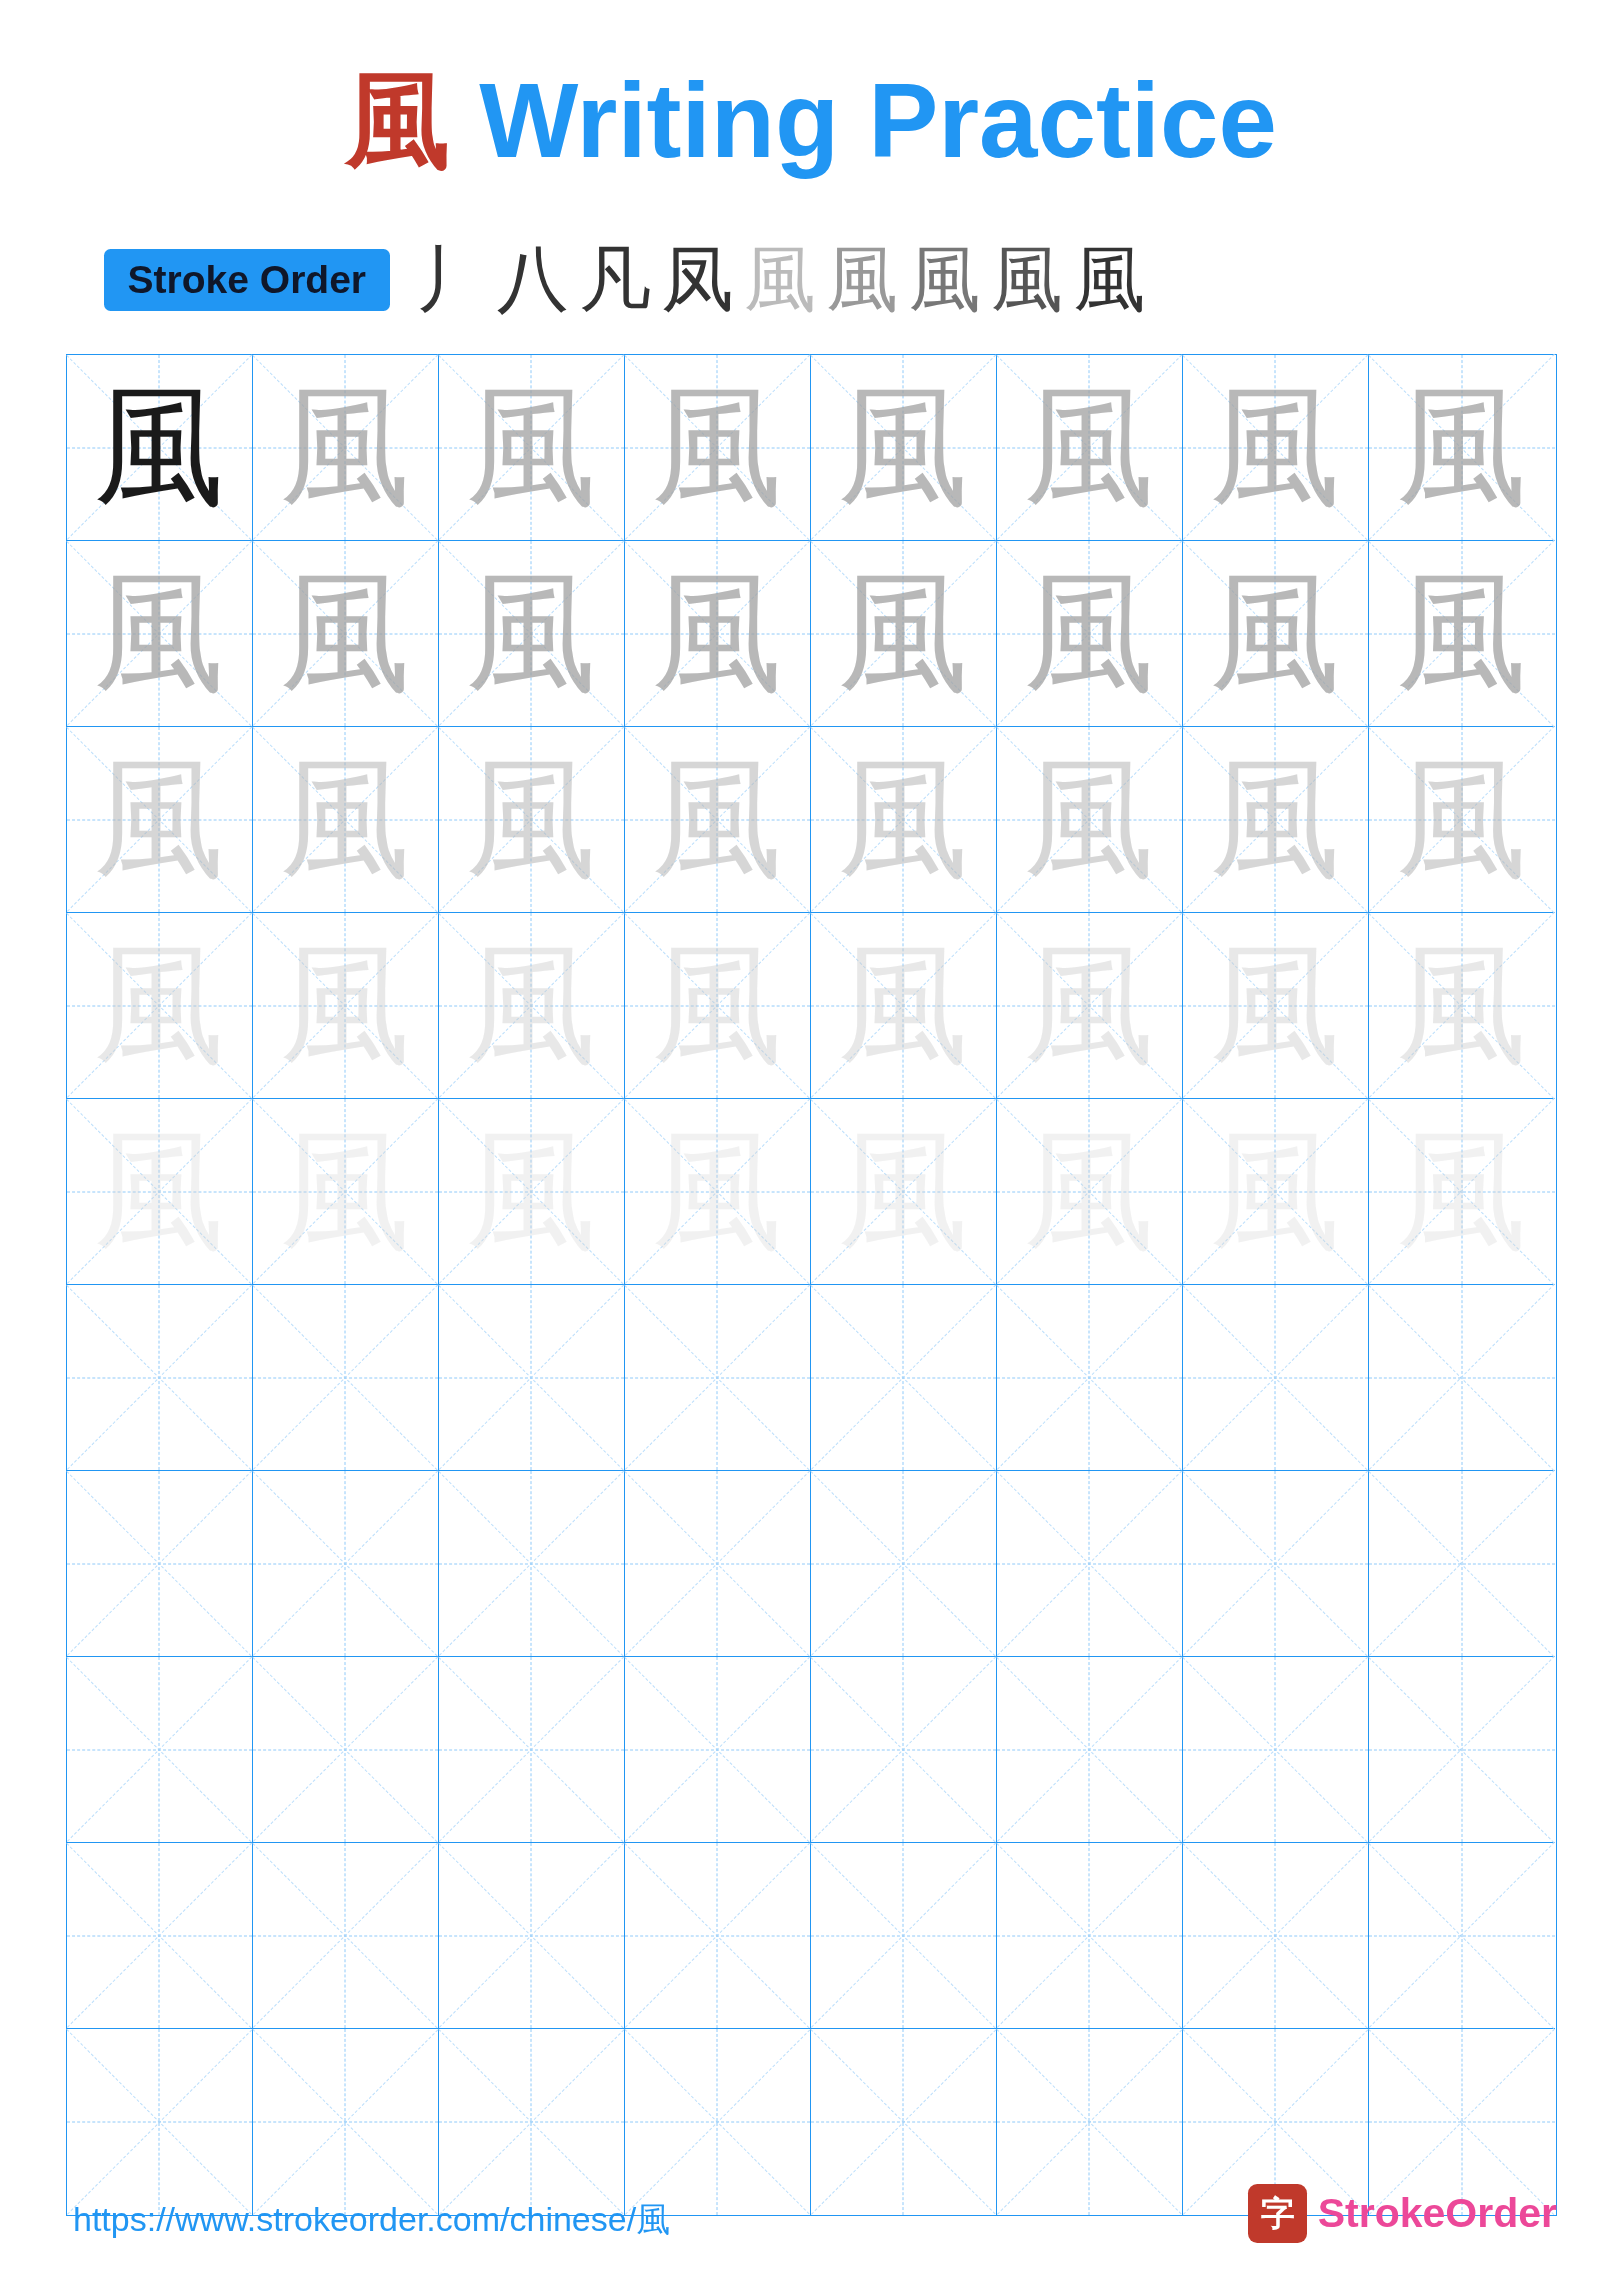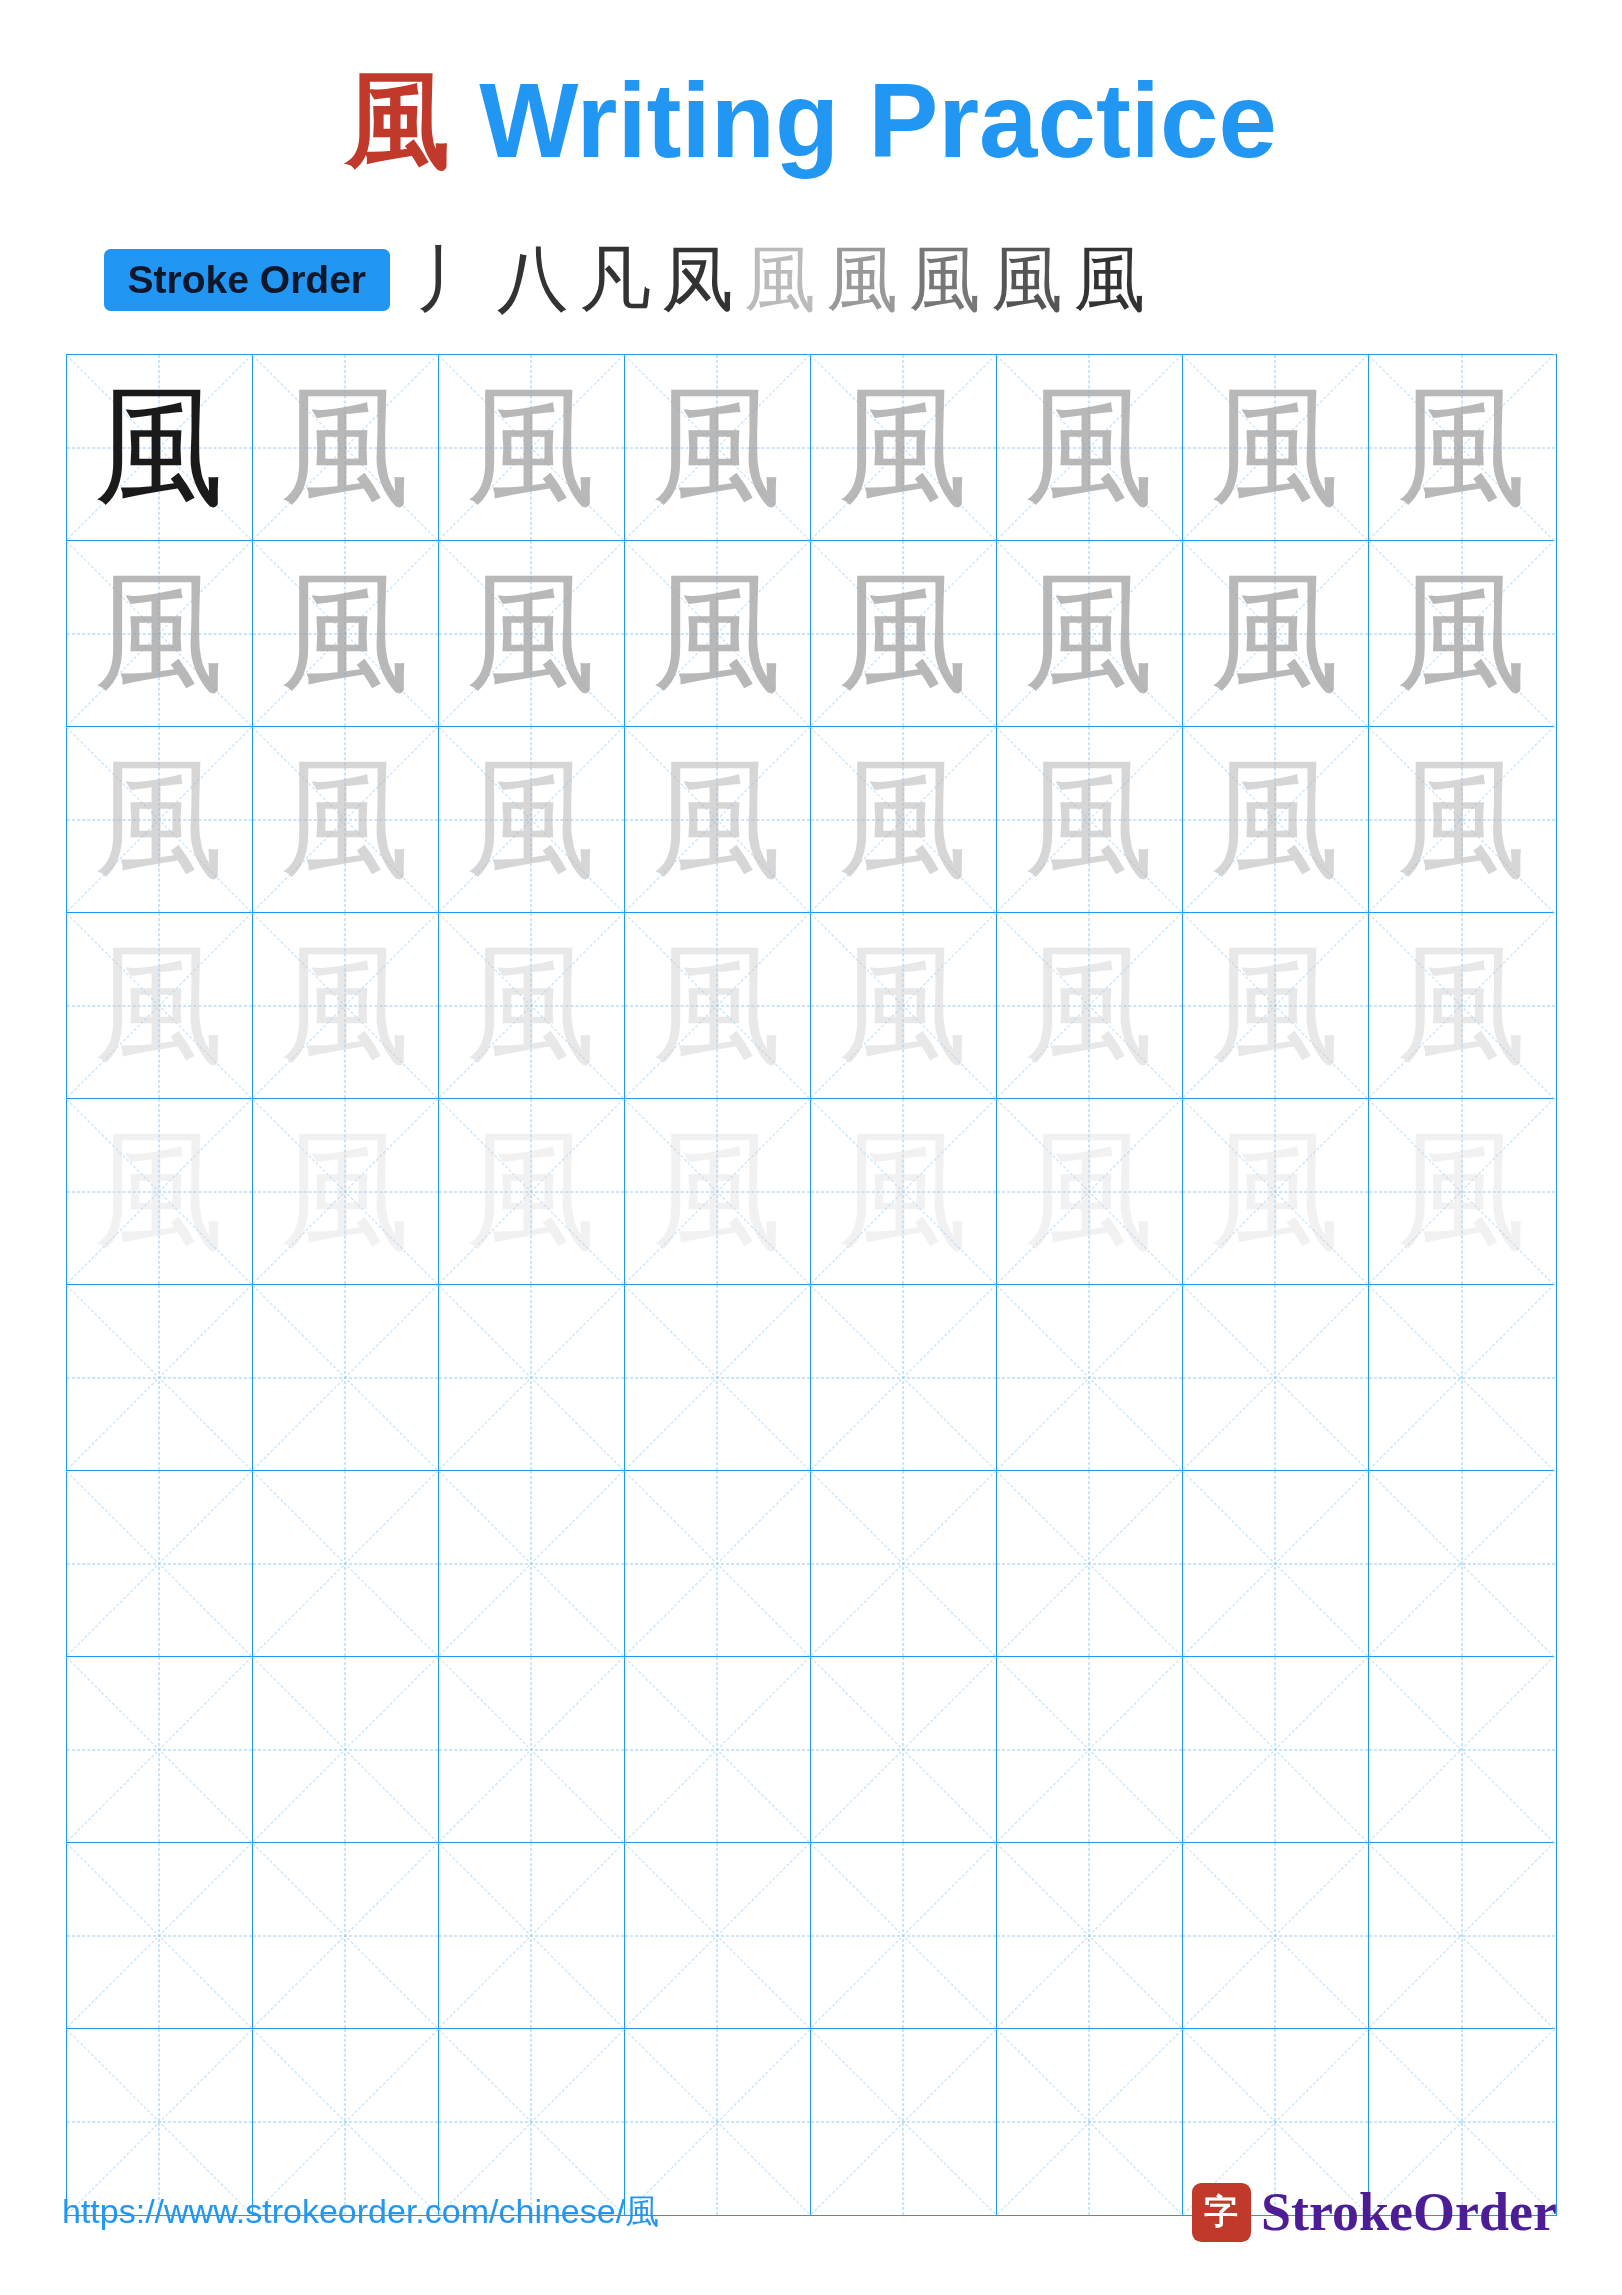--- a/index.html
+++ b/index.html
@@ -177,24 +177,24 @@
     }
 
     .kanji-light4 {
       color: rgba(210,210,210,0.32);
     }
 
     
     .footer {
       position: absolute;
       bottom: 52px;
-      left: 62px;
+      left: 73px;
       right: 65px;
       display: flex;
-      align-items: center;
+      align-items: flex-end;
       justify-content: space-between;
     }
 
     .footer-url {
       font-size: 34px;
       color: #2196F3;
       font-family: 'Arial', sans-serif;
     }
 
     .footer-logo {
@@ -211,24 +211,24 @@
       display: flex;
       align-items: center;
       justify-content: center;
       color: white;
       font-size: 34px;
       font-family: serif;
       font-weight: bold;
     }
 
     .footer-logo-text {
-      font-size: 54px;
+      font-size: 41px;
       font-weight: bold;
-      color: #4c1d95;
-      font-family: Liberation Serif, serif;
+      color: #ec4899;
+      font-family: Liberation Sans, sans-serif;
     }
   </style>
 </head>
 <body>
 
 <div class="page">
 
   <h1 class="title">
     <span class="kanji">風</span>
     <span> Writing Practice</span>

